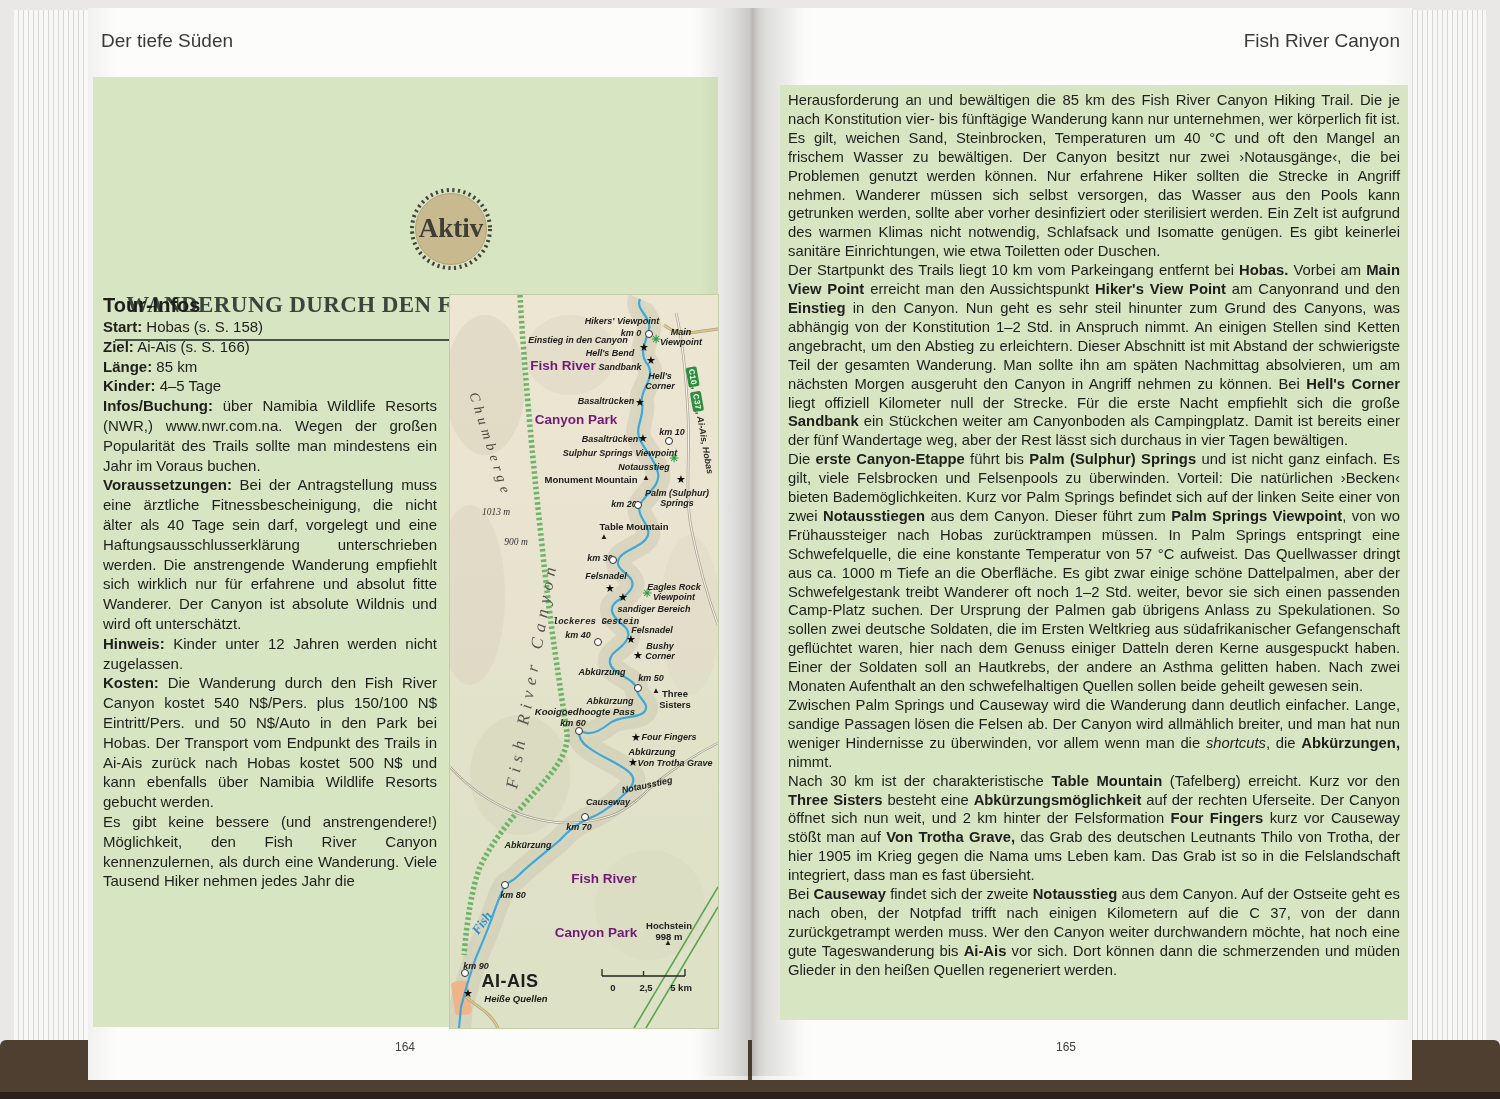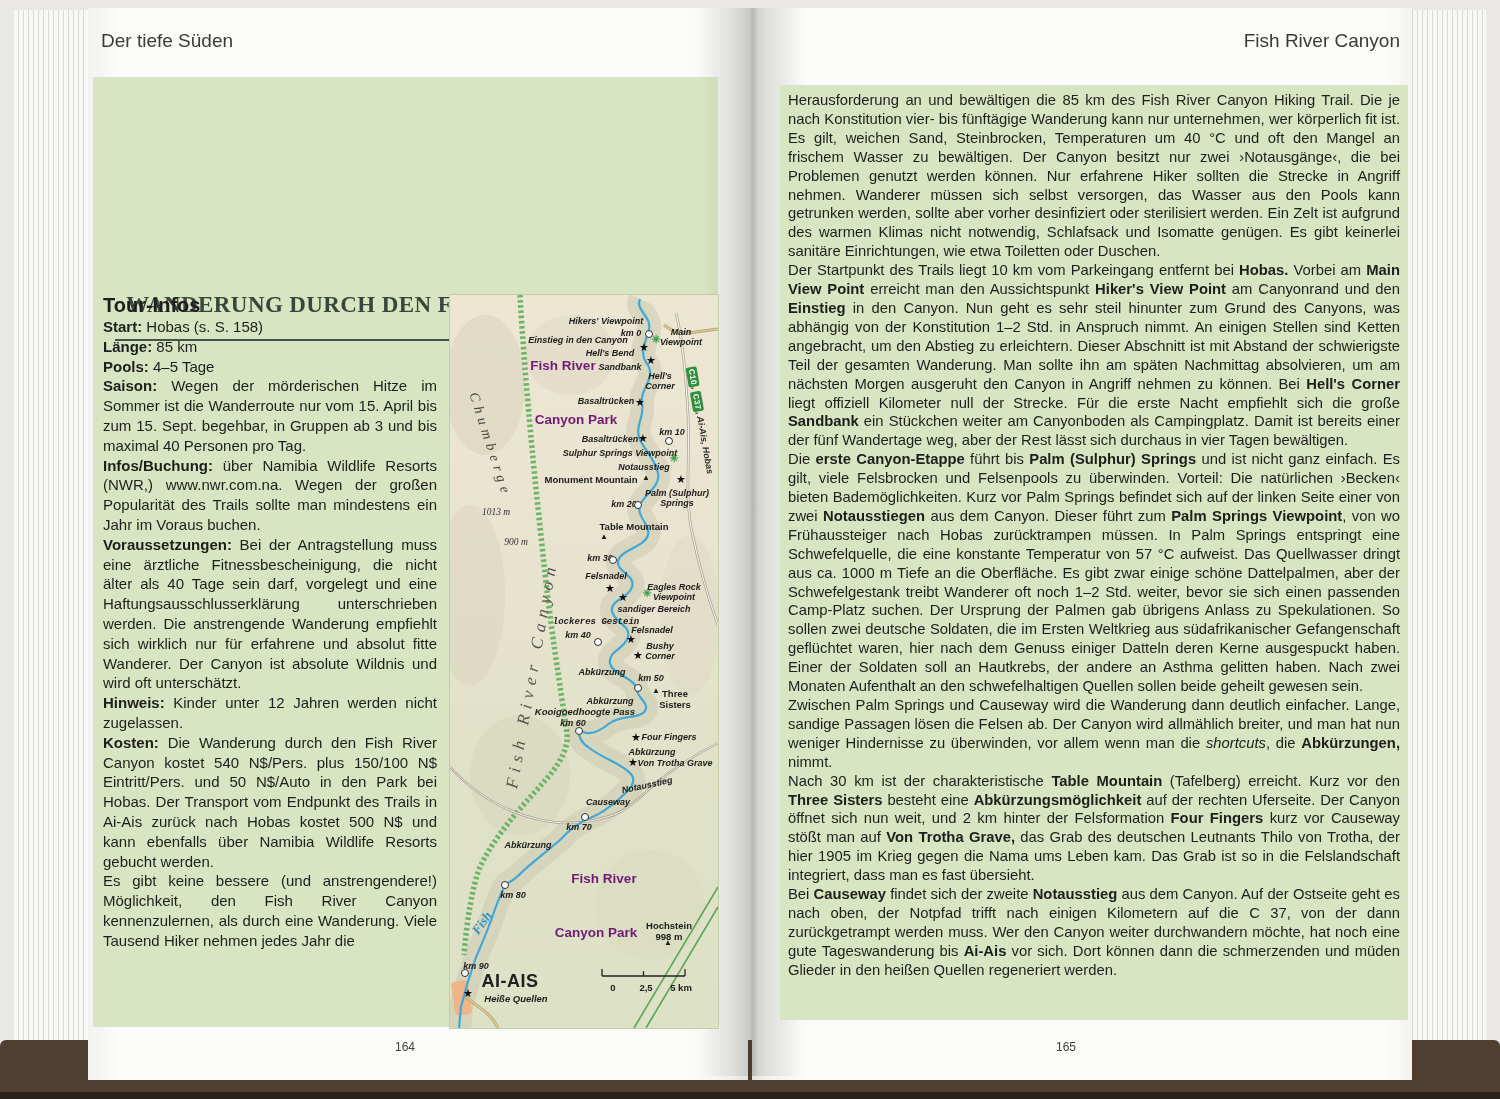--- a/index.html
+++ b/index.html
@@ -67,28 +67,35 @@
 <body>
 
 <div class="stack-left"></div>
 <div class="stack-right"></div>
 <div class="cover"></div>
 <div class="cover-edge"></div>
 
 <div class="page page-left">
   <div style="position:relative;width:660px;height:1072px;">
     <div class="panel panel-left" style="left:5px;top:69px;">
+      <div class="badge">
+        <svg width="86" height="86" viewBox="0 0 86 86">
+          <circle cx="43" cy="43" r="39" fill="none" stroke="#45453c" stroke-width="4" stroke-dasharray="2.2 3.4"></circle>
+          <circle cx="43" cy="43" r="35.5" fill="#c8b98e" stroke="#b2a273" stroke-width="1"></circle>
+        </svg>
+        <span class="badge-label">Aktiv</span>
+      </div>
       <div class="art-title">WANDERUNG DURCH DEN FISH RIVER CANYON</div>
       <div class="rule"></div>
       <div class="tour-col">
         <p class="tour-heading">Tour-Infos</p>
         <p><span class="lead">Start:</span> <span>Hobas (s. S. 158)</span></p>
+        <p><span class="lead">Ziel:</span> <span>Ai-Ais (s. S. 166)</span></p>
         <p><span class="lead">Länge:</span> <span>85 km</span></p>
-        <p><span class="lead">Pools:</span> <span>4–5 Tage</span></p>
-        <p><span class="lead">Saison:</span> <span>Wegen der mörderischen Hitze im Sommer ist die Wanderroute nur vom 15. April bis zum 15. Sept. begehbar, in Gruppen ab 3 und bis maximal 40 Personen pro Tag.</span></p>
+        <p><span class="lead">Kinder:</span> <span>4–5 Tage</span></p>
         <p><span class="lead">Infos/Buchung:</span> <span>über Namibia Wildlife Resorts (NWR,) www.nwr.com.na. Wegen der großen Popularität des Trails sollte man mindestens ein Jahr im Voraus buchen.</span></p>
         <p><span class="lead">Voraussetzungen:</span> <span>Bei der Antragstellung muss eine ärztliche Fitnessbescheinigung, die nicht älter als 40 Tage sein darf, vorgelegt und eine Haftungsausschlusserklärung unterschrieben werden. Die anstrengende Wanderung empfiehlt sich wirklich nur für erfahrene und absolut fitte Wanderer. Der Canyon ist absolute Wildnis und wird oft unterschätzt.</span></p>
         <p><span class="lead">Hinweis:</span> <span>Kinder unter 12 Jahren werden nicht zugelassen.</span></p>
         <p><span class="lead">Kosten:</span> <span>Die Wanderung durch den Fish River Canyon kostet 540 N$/Pers. plus 150/100 N$ Eintritt/Pers. und 50 N$/Auto in den Park bei Hobas. Der Transport vom Endpunkt des Trails in Ai-Ais zurück nach Hobas kostet 500 N$ und kann ebenfalls über Namibia Wildlife Resorts gebucht werden.</span></p>
         <p>Es gibt keine bessere (und anstrengendere!) Möglichkeit, den Fish River Canyon kennenzulernen, als durch eine Wanderung. Viele Tausend Hiker nehmen jedes Jahr die</p>
       </div>
     </div>
   </div>
 </div>
 
@@ -145,21 +152,21 @@
 
     <rect x="3" y="686" width="17" height="34" rx="4" fill="#f0b285" opacity="0.95" transform="rotate(-8 11 703)"></rect>
     <path d="M14,700 C26,712 40,716 48,733" fill="none" stroke="#a89f90" stroke-width="3"></path>
     <path d="M14,700 C26,712 40,716 48,733" fill="none" stroke="#e0cc78" stroke-width="1.6"></path>
 
     <path d="M190,4 C185,15 202,22 199,34 C196,48 188,58 198,70 C206,84 189,95 192,108 C195,122 184,132 190,145 C197,158 205,165 208,178 C211,191 194,200 190,210 C186,222 201,230 198,240 C195,252 170,255 168,266 C166,277 186,280 182,292 C178,304 160,305 162,316 C164,328 181,330 178,342 C175,354 158,356 160,368 C162,380 185,383 186,393 C187,403 200,408 195,416 C190,424 170,420 160,428 C149,437 140,440 133,437 C126,434 129,446 138,452 C150,462 170,468 180,478 C190,488 175,498 168,505 C160,512 148,520 140,523 C130,527 119,535 110,545 C95,558 79,570 69,580 C60,589 58,586 55,591 C49,601 45,615 40,628 C35,642 29,655 25,665 C18,685 14,700 11,712 L9,733" fill="none" stroke="#41a7da" stroke-width="2.2" stroke-linejoin="round"></path>
 
     <path d="M152,681 L235,681 M152,681 V674 M193.5,681 V676 M235,681 V674" fill="none" stroke="#24241f" stroke-width="1.3"></path>
   </svg>
   <div id="map-labels" style="position:absolute;left:0;top:0;width:268px;height:733px;">
-      <span class="ml i" style="left: 156px; top: 26px; transform: translate(-50%, -50%);">Hikers' Viewpoint</span>
+      <span class="ml i" style="left: 172px; top: 26px; transform: translate(-50%, -50%);">Hikers' Viewpoint</span>
       <span class="ml k" style="left: 181px; top: 38px; transform: translate(-50%, -50%);">km 0</span>
       <span class="ml i" style="left: 231px; top: 42px; width: 52px; white-space: normal; transform: translate(-50%, -50%);">Main Viewpoint</span>
       <span class="ml i" style="left: 128px; top: 45px; transform: translate(-50%, -50%);">Einstieg in den Canyon</span>
       <span class="ml i" style="left: 160px; top: 58px; transform: translate(-50%, -50%);">Hell's Bend</span>
       <span class="ml g" style="left: 113px; top: 70px; transform: translate(-50%, -50%);">Fish River</span>
       <span class="ml i" style="left: 170px; top: 72px; transform: translate(-50%, -50%);">Sandbank</span>
       <span class="ml i" style="left: 210px; top: 86px; width: 44px; white-space: normal; transform: translate(-50%, -50%);">Hell's Corner</span>
       <span class="ml i" style="left: 156px; top: 106px; transform: translate(-50%, -50%);">Basaltrücken</span>
       <span class="ml g" style="left: 126px; top: 124px; transform: translate(-50%, -50%);">Canyon Park</span>
       <span class="ml i" style="left: 160px; top: 144px; transform: translate(-50%, -50%);">Basaltrücken</span>

